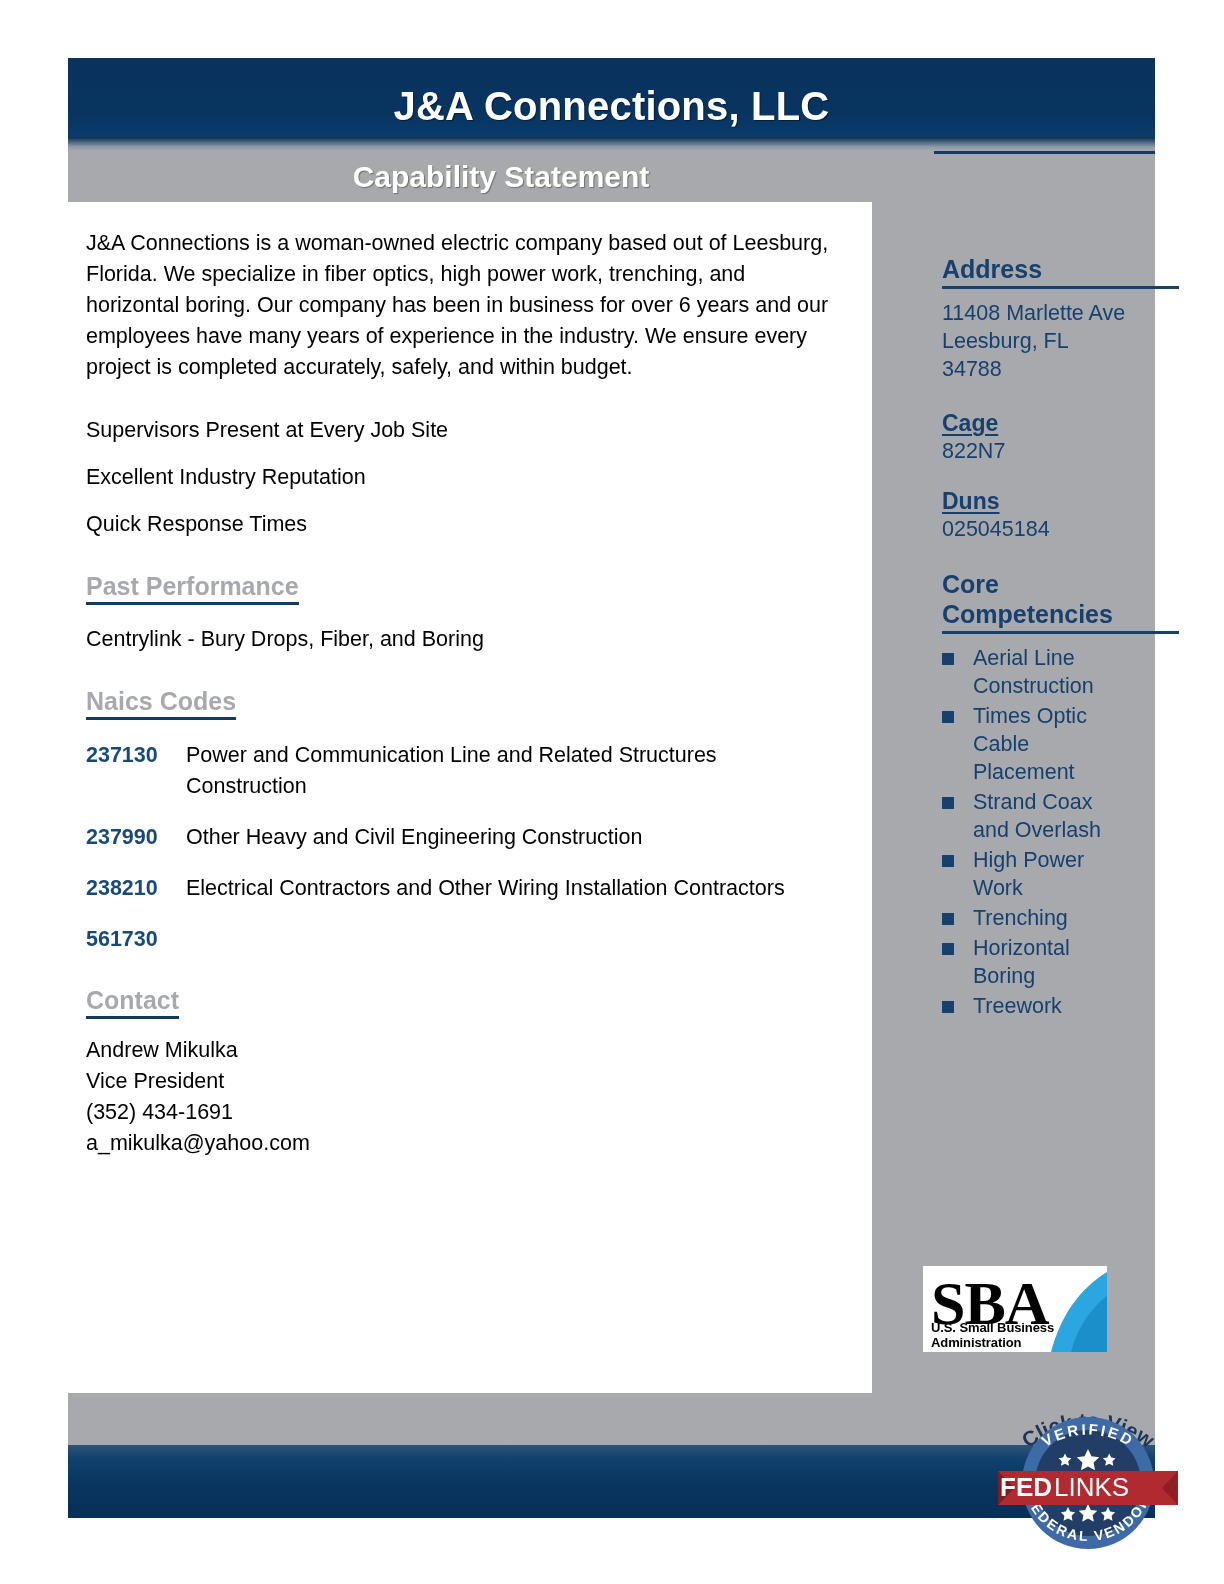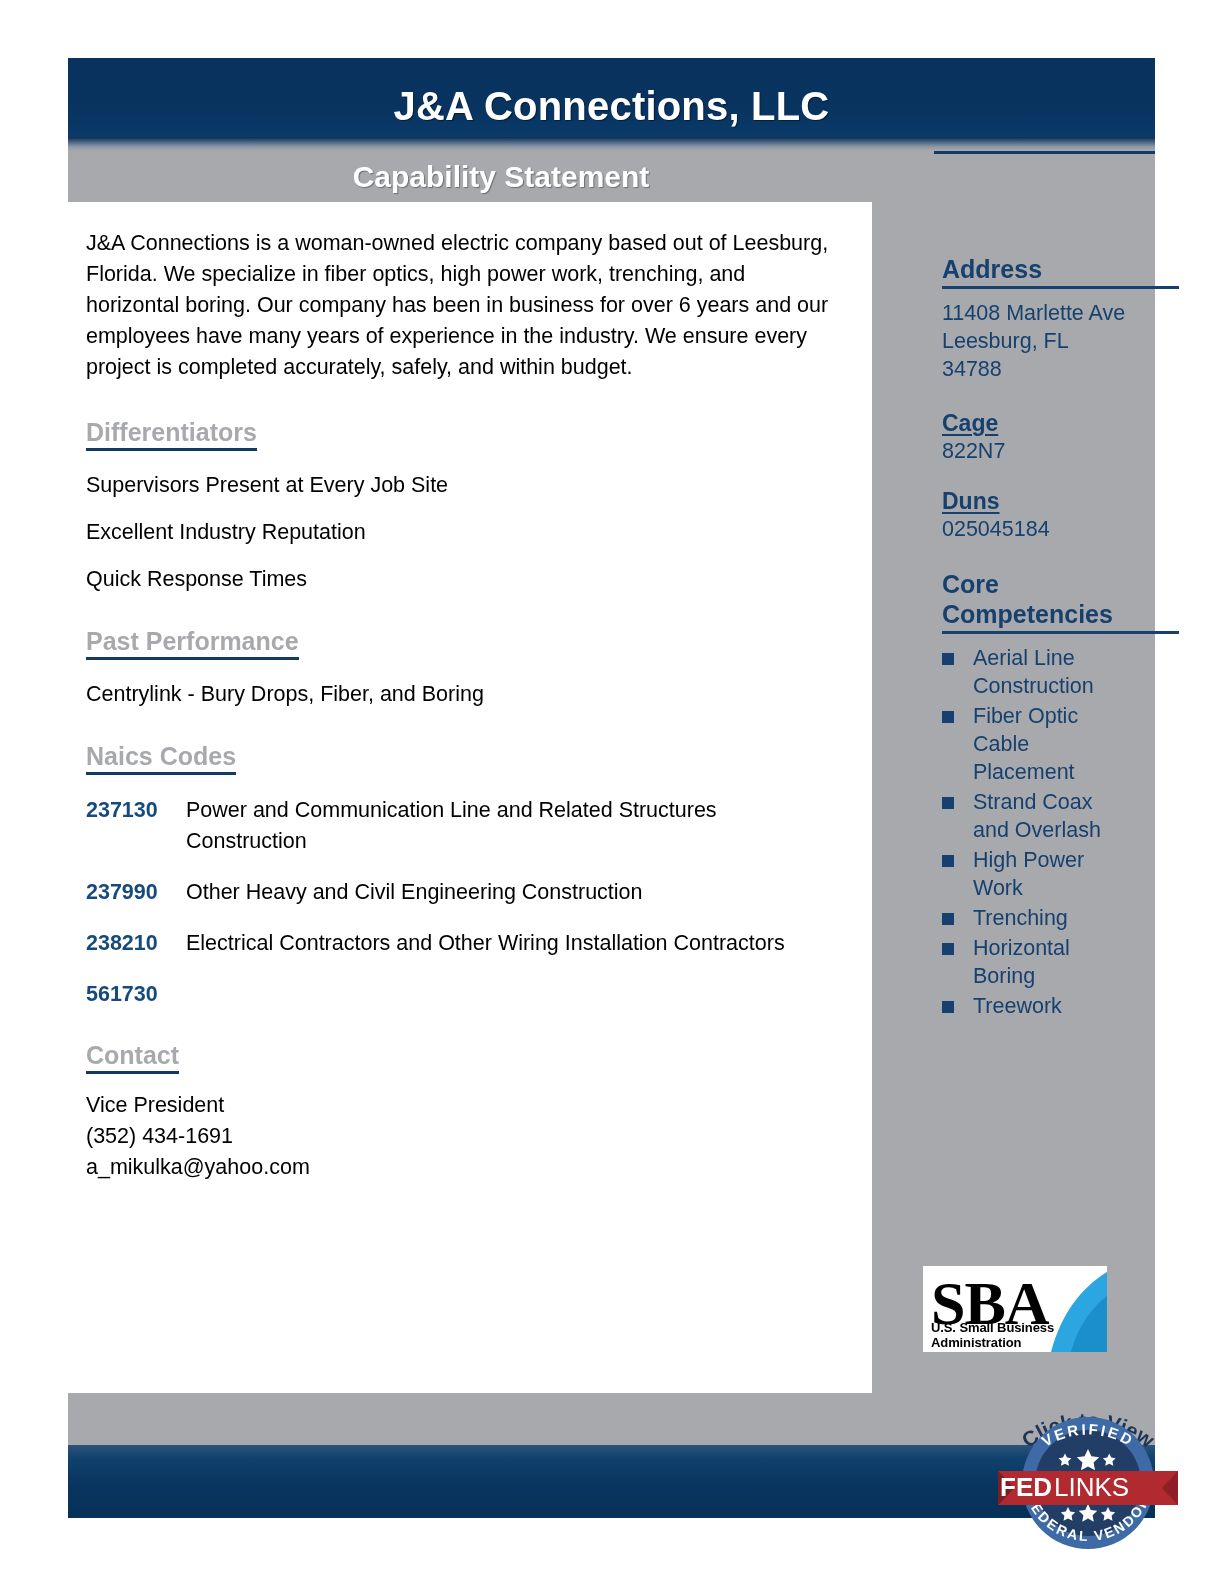--- a/index.html
+++ b/index.html
@@ -247,21 +247,20 @@
   <div class="header-glow"></div>
   <div class="subtitle-band">
     <span class="subtitle-text">Capability Statement</span>
   </div>
 
   <div class="white-panel">
 
     <p class="intro">J&amp;A Connections is a woman-owned electric company based out of Leesburg, Florida. We specialize in fiber optics, high power work, trenching, and horizontal boring. Our company has been in business for over 6 years and our employees have many years of experience in the industry. We ensure every project is completed accurately, safely, and within budget.</p>
 
     <div class="sec-block">
-      <div><span class="sec-head">Differentiators</span></div>
       <div class="plain-line">Supervisors Present at Every Job Site</div>
       <div class="plain-line">Excellent Industry Reputation</div>
       <div class="plain-line">Quick Response Times</div>
     </div>
 
     <div class="sec-block">
       <div><span class="sec-head">Past Performance</span></div>
       <div class="plain-line">Centrylink - Bury Drops, Fiber, and Boring</div>
     </div>
 
@@ -281,20 +280,21 @@
         <span class="naics-desc">Electrical Contractors and Other Wiring Installation Contractors</span>
       </div>
       <div class="naics-row">
         <span class="naics-code">561730</span>
       </div>
     </div>
 
     <div class="sec-block tight">
       <div><span class="sec-head">Contact</span></div>
       <div class="contact-block">
+        <div class="contact-line">Andrew Mikulka</div>
         <div class="contact-line">Vice President</div>
         <div class="contact-line">(352) 434-1691</div>
         <div class="contact-line">a_mikulka@yahoo.com</div>
       </div>
     </div>
 
   </div>
 
   <div class="sidebar">
 
@@ -320,21 +320,21 @@
       <div class="side-head">Competencies</div>
       <div class="side-head-rule"></div>
 
       <div class="comp-list">
         <div class="comp-item">
           <span class="comp-bullet"></span>
           <span class="comp-label">Aerial Line Construction</span>
         </div>
         <div class="comp-item">
           <span class="comp-bullet"></span>
-          <span class="comp-label">Fiber Optic Cable Placement</span>
+          <span class="comp-label">Times Optic Cable Placement</span>
         </div>
         <div class="comp-item">
           <span class="comp-bullet"></span>
           <span class="comp-label">Strand Coax and Overlash</span>
         </div>
         <div class="comp-item">
           <span class="comp-bullet"></span>
           <span class="comp-label">High Power Work</span>
         </div>
         <div class="comp-item">

